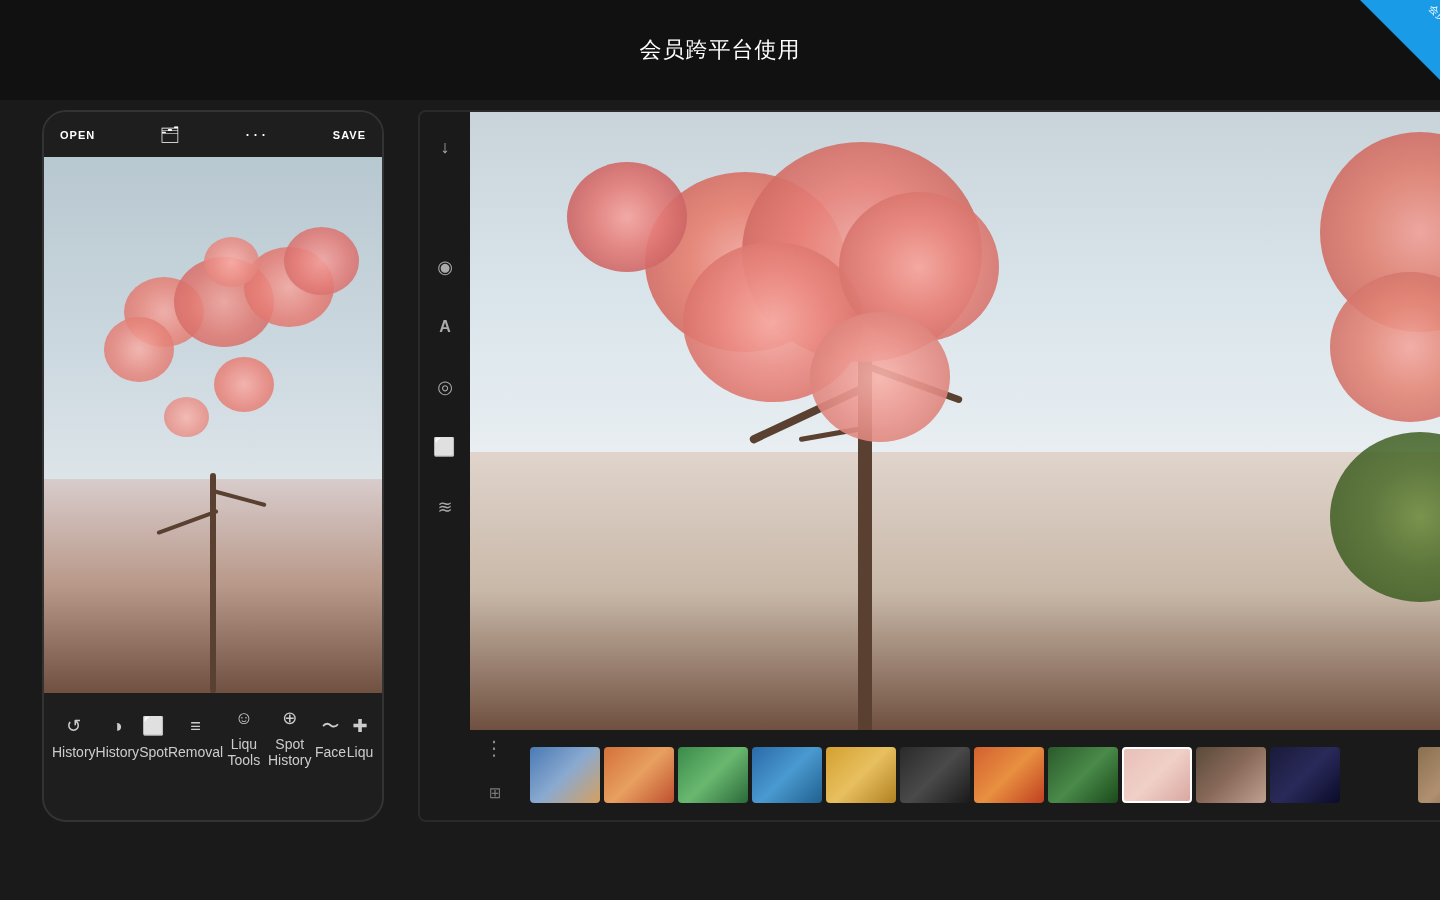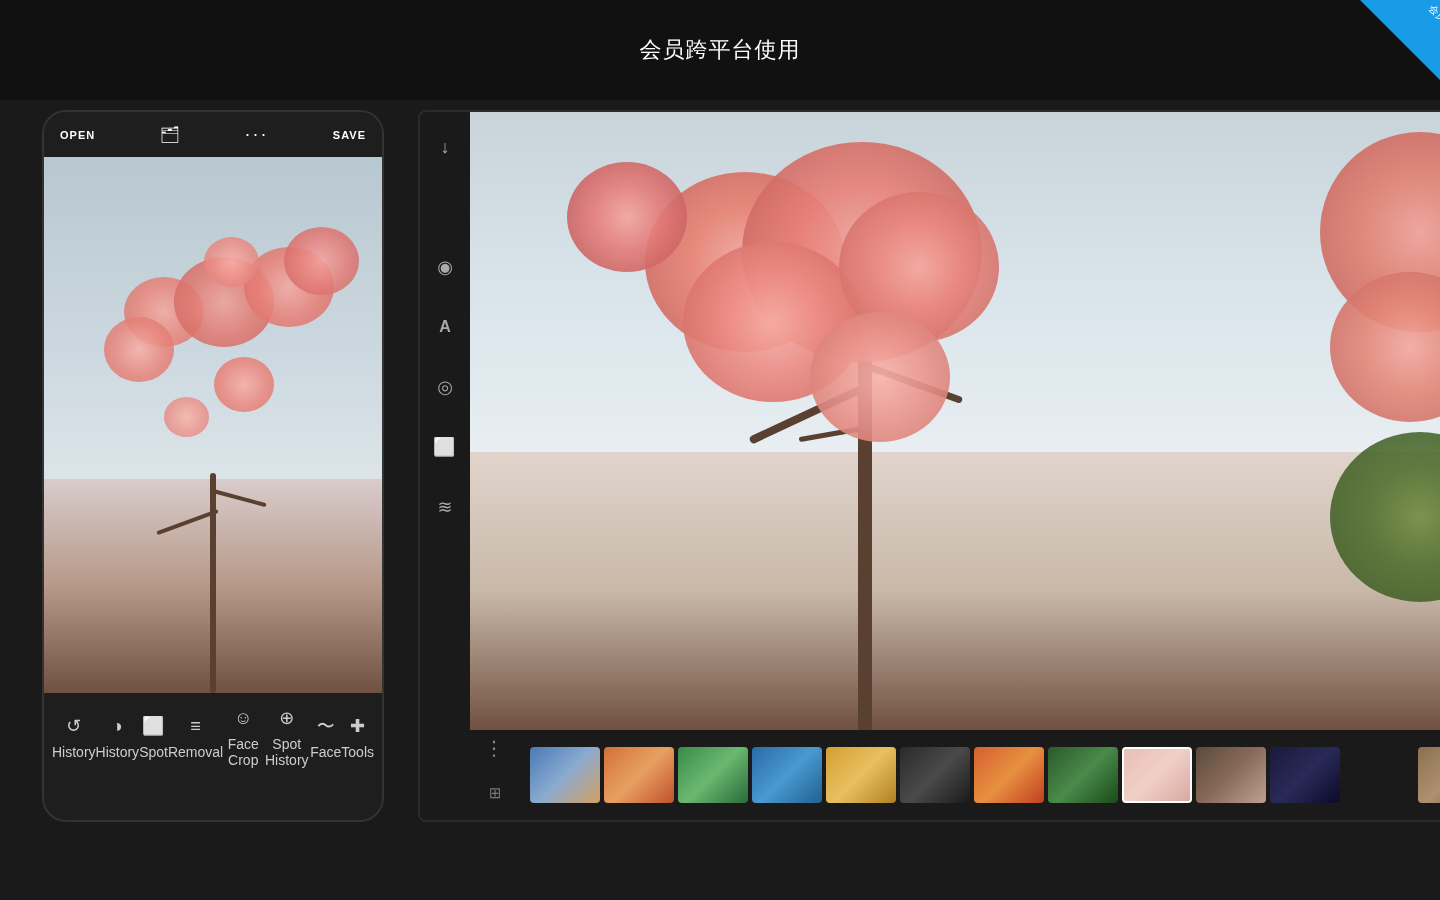--- a/index.html
+++ b/index.html
@@ -422,33 +422,33 @@
     <div class="phone-tool-item">
       <div class="phone-tool-icon">⬜</div>
       <span class="phone-tool-label">Spot</span>
     </div>
     <div class="phone-tool-item">
       <div class="phone-tool-icon">≡</div>
       <span class="phone-tool-label">Removal</span>
     </div>
     <div class="phone-tool-item">
       <div class="phone-tool-icon">☺</div>
-      <span class="phone-tool-label">Face Crop</span>
+      <span class="phone-tool-label">Liqu Tools</span>
     </div>
     <div class="phone-tool-item">
       <div class="phone-tool-icon">⊕</div>
       <span class="phone-tool-label">Spot History</span>
     </div>
     <div class="phone-tool-item">
       <div class="phone-tool-icon">〜</div>
       <span class="phone-tool-label">Face</span>
     </div>
     <div class="phone-tool-item">
       <div class="phone-tool-icon">✚</div>
-      <span class="phone-tool-label">Tools</span>
+      <span class="phone-tool-label">Liqu</span>
     </div>
   </div>
 </div>
 
 <div class="tablet-container">
 
   <div class="tablet-left-sidebar">
     <div class="sidebar-icon" style="margin-bottom:60px;">↓</div>
     <div class="sidebar-icon">◉</div>
     <div class="sidebar-icon" style="font-size:16px;font-weight:bold;">A</div>

